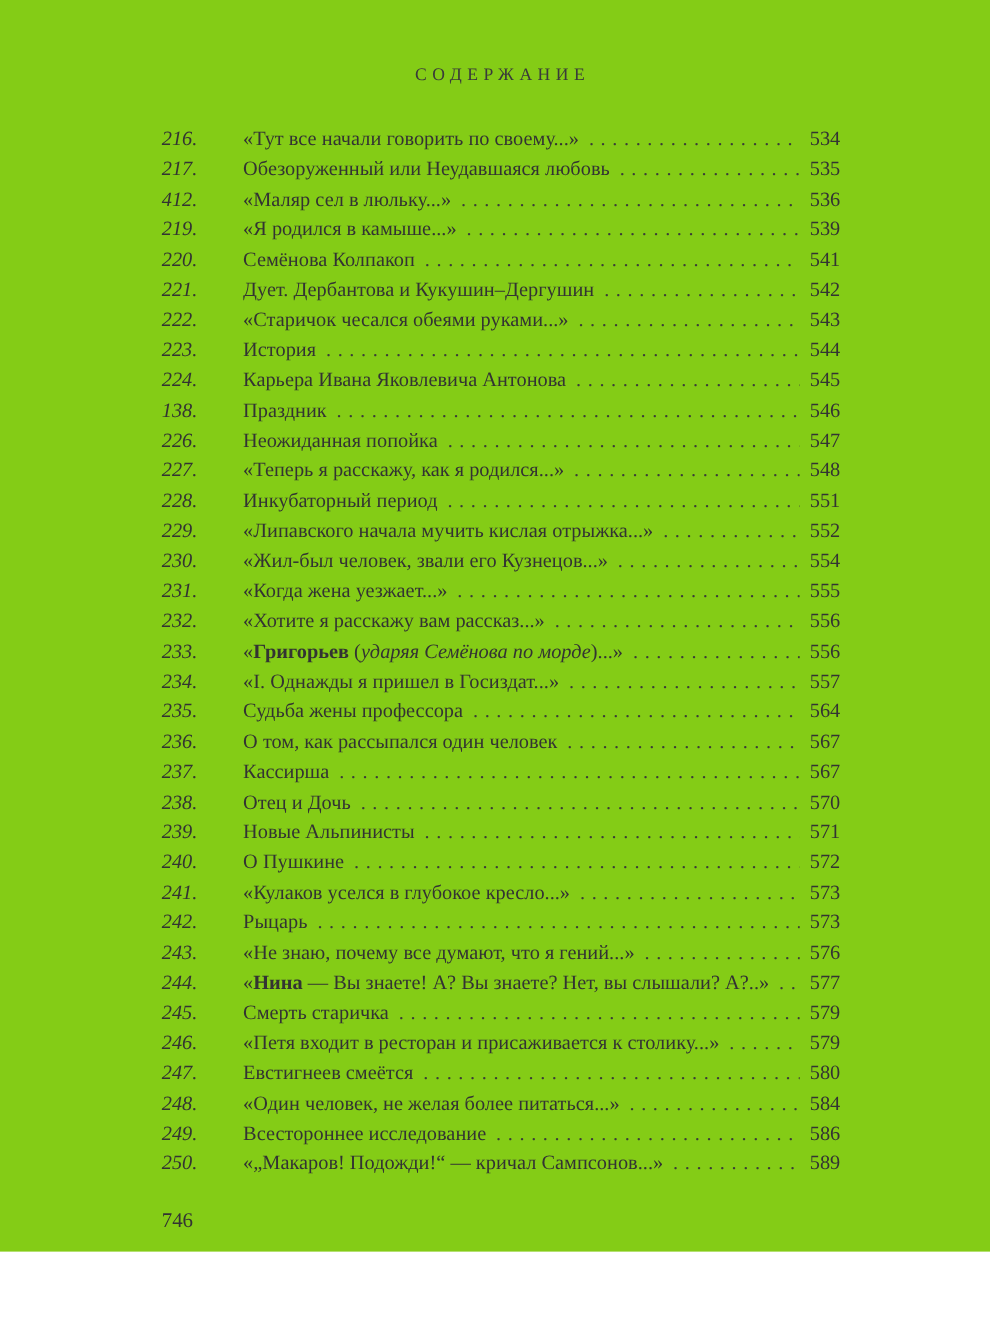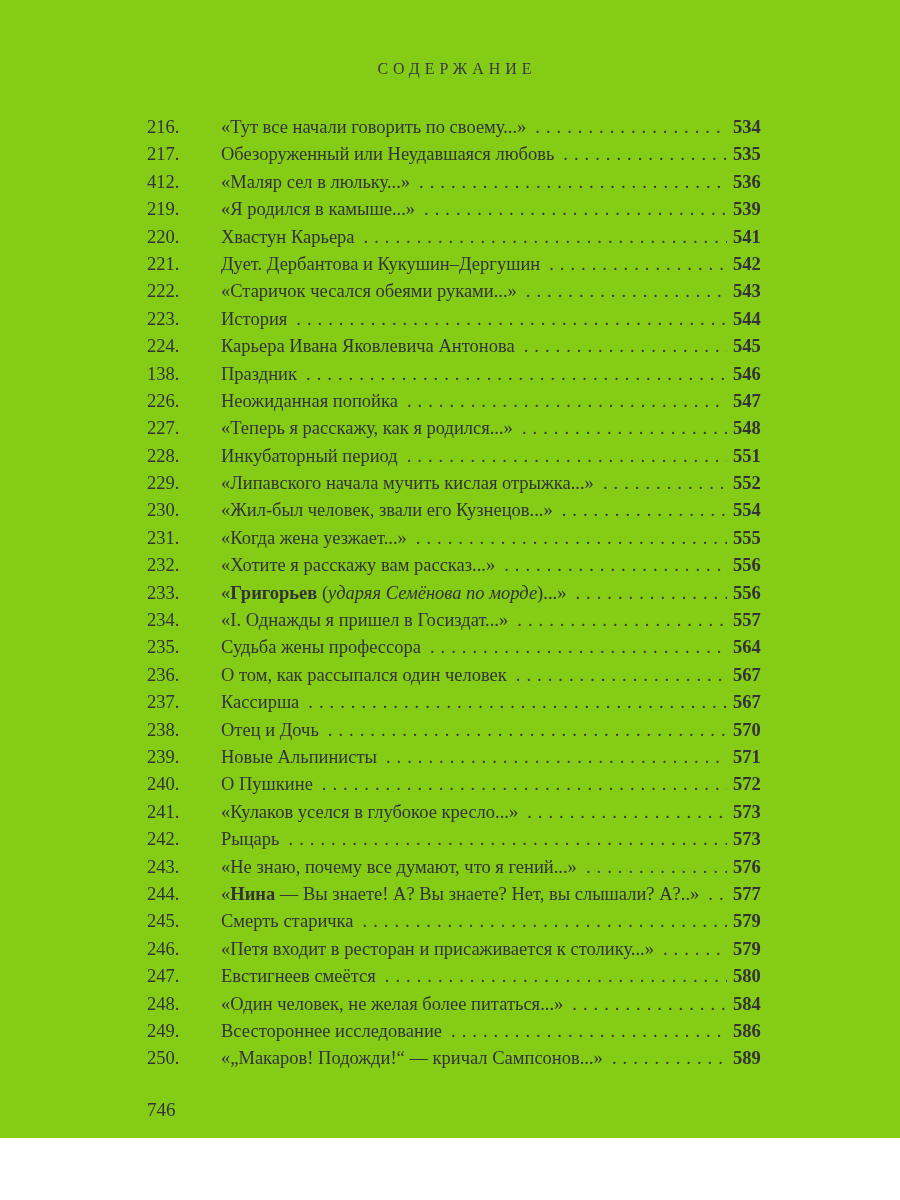--- a/index.html
+++ b/index.html
@@ -36,20 +36,21 @@
     align-items: baseline;
     height: 27.4px;
     line-height: 27.4px;
     font-size: 18.5px;
     white-space: nowrap;
   }
   .num {
     flex: none;
     width: 46px;
     color: #333333;
+    font-style: italic;
   }
   .title {
     flex: none;
     max-width: 520px;
     overflow: hidden;
     margin-left: 28px;
   }
   .title .b { font-weight: bold; }
   .title .i { font-style: italic; }
   .dots {
@@ -59,23 +60,22 @@
     margin: 0 6px 0 9px;
     color: #3a3a3a;
   }
   .dots::after {
     content: "..........................................................................................";
     letter-spacing: 6px;
   }
   .pg {
     flex: none;
     min-width: 34px;
-    text-align: left;
+    text-align: center;
     color: #333333;
-    font-weight: bold;
   }
   .footer {
     margin-top: 26px;
     margin-left: 147px;
     width: 620px;
     font-size: 19px;
     color: #333333;
   }
 </style>
 </head>
@@ -104,21 +104,21 @@
         <span class="pg">536</span>
       </div>
       <div class="row">
         <span class="num">219.</span>
         <span class="title"><span>«Я родился в камыше...»</span></span>
         <span class="dots"></span>
         <span class="pg">539</span>
       </div>
       <div class="row">
         <span class="num">220.</span>
-        <span class="title"><span>Хвастун Карьера</span></span>
+        <span class="title"><span>Семёнова Колпакоп</span></span>
         <span class="dots"></span>
         <span class="pg">541</span>
       </div>
       <div class="row">
         <span class="num">221.</span>
         <span class="title"><span>Дует. Дербантова и Кукушин–Дергушин</span></span>
         <span class="dots"></span>
         <span class="pg">542</span>
       </div>
       <div class="row">

